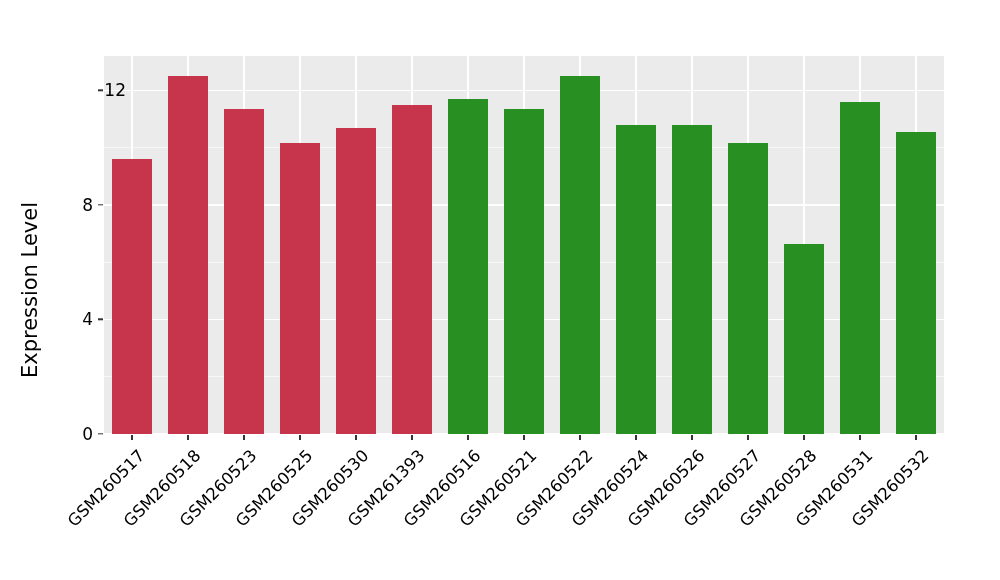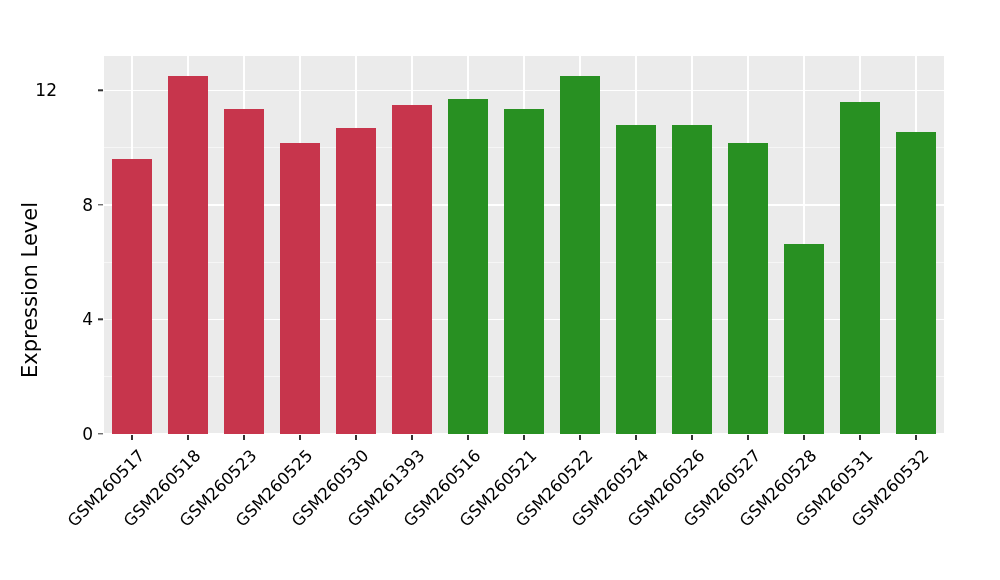--- a/index.html
+++ b/index.html
@@ -164,21 +164,21 @@
       <div class="bar" title="GSM260532: 10.55" style="left: 791.56px; width: 40.88px; height: 302.114px; background: rgb(40, 144, 34);"></div>
     </div>
 
   <div id="y-axis">
       <div class="y-tick-label" style="top: 434px; right: 907px;">0</div>
       <div class="y-tick-mark" style="top: 434px; left: 98px;"></div>
       <div class="y-tick-label" style="top: 319.455px; right: 907px;">4</div>
       <div class="y-tick-mark" style="top: 319.455px; left: 98px;"></div>
       <div class="y-tick-label" style="top: 204.909px; right: 907px;">8</div>
       <div class="y-tick-mark" style="top: 204.909px; left: 98px;"></div>
-      <div class="y-tick-label" style="top: 90.3636px; right: 943px;">12</div>
+      <div class="y-tick-label" style="top: 90.3636px; right: 874px;">12</div>
       <div class="y-tick-mark" style="top: 90.3636px; left: 98px;"></div>
     </div>
   <div id="x-axis">
       <div class="x-tick-mark" style="left: 131.3px;"></div>
       <div class="x-tick-label" style="left: 135px;"><span class="x-tick-label-inner">GSM260517</span></div>
       <div class="x-tick-mark" style="left: 187.3px;"></div>
       <div class="x-tick-label" style="left: 191px;"><span class="x-tick-label-inner">GSM260518</span></div>
       <div class="x-tick-mark" style="left: 243.3px;"></div>
       <div class="x-tick-label" style="left: 247px;"><span class="x-tick-label-inner">GSM260523</span></div>
       <div class="x-tick-mark" style="left: 299.3px;"></div>

